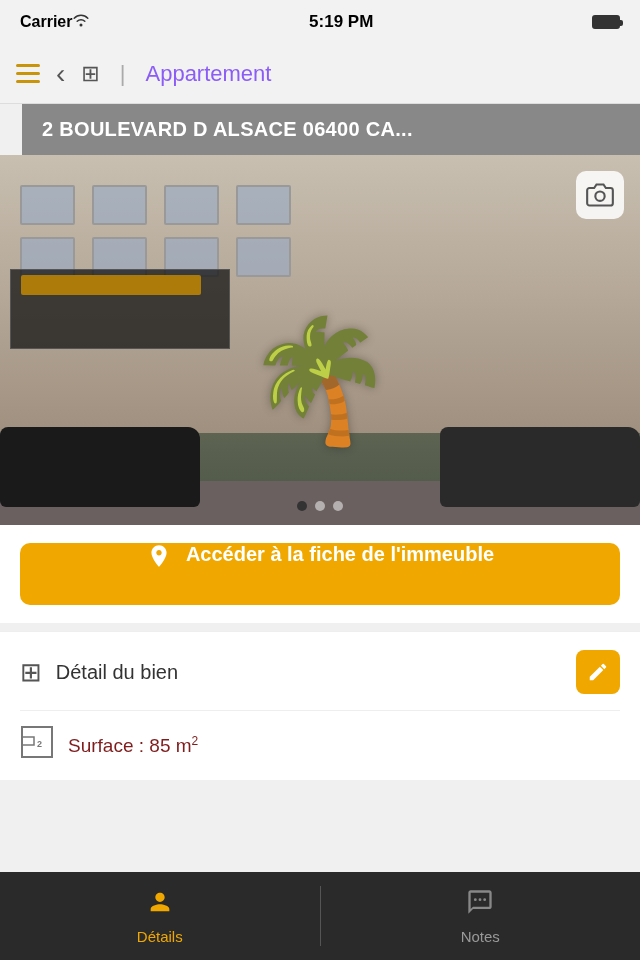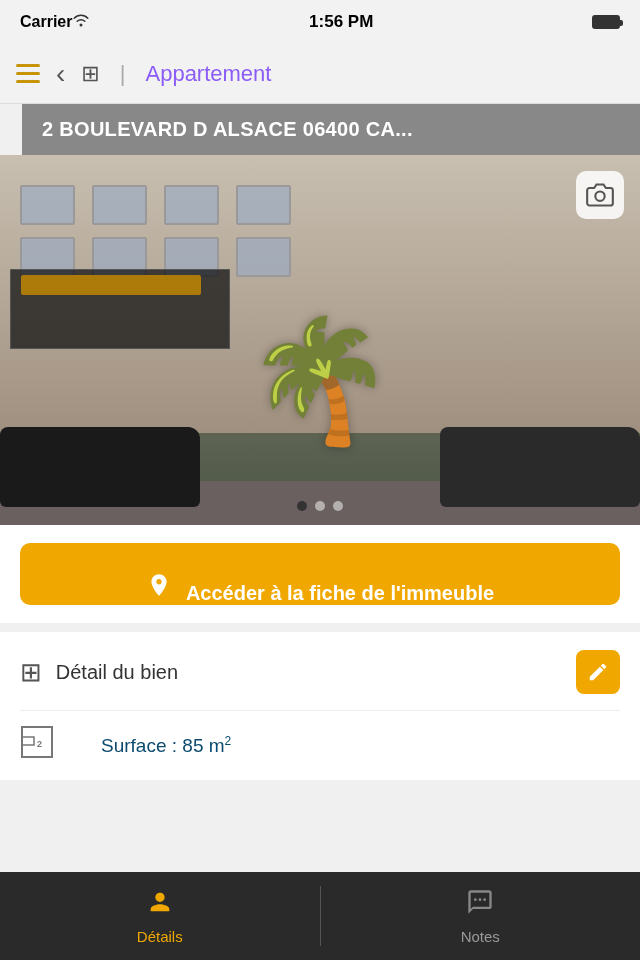--- a/index.html
+++ b/index.html
@@ -207,21 +207,21 @@
       background: white;
       padding: 18px 20px;
     }
     .action-btn {
       width: 100%;
       height: 62px;
       background: #f0a800;
       border: none;
       border-radius: 10px;
       display: flex;
-      align-items: flex-end;
+      align-items: flex-start;
       justify-content: center;
       gap: 14px;
       cursor: pointer;
     }
     .action-btn-label {
       color: white;
       font-size: 20px;
       font-weight: 600;
     }
     .location-icon-btn {
@@ -256,21 +256,21 @@
 
     .detail-row {
       display: flex;
       align-items: center;
       gap: 14px;
       margin-top: 16px;
       padding-top: 14px;
       border-top: 1px solid #eee;
     }
     .detail-row-icon { font-size: 30px; color: #777; }
-    .detail-row-text { font-size: 19px; color: #0c4a6e; margin-left: 33px; }
+    .detail-row-text { font-size: 19px; color: #7f1d1d; }
     .sup { font-size: 12px; vertical-align: super; }
 
     
     .tab-bar {
       position: absolute;
       bottom: 0; left: 0;
       width: 640px;
       height: 88px;
       background: #2a2a2a;
       display: flex;
@@ -303,21 +303,21 @@
   <div class="status-left">
     <span>Carrier</span>
     <span>
       <svg width="18" height="14" viewBox="0 0 18 14" fill="none">
         <path d="M9 10.5a1.5 1.5 0 110 3 1.5 1.5 0 010-3z" fill="#333"></path>
         <path d="M5.2 8.2a5.4 5.4 0 017.6 0" stroke="#333" stroke-width="1.5" fill="none" stroke-linecap="round"></path>
         <path d="M2.2 5.2a9.4 9.4 0 0113.6 0" stroke="#333" stroke-width="1.5" fill="none" stroke-linecap="round"></path>
       </svg>
     </span>
   </div>
-  <div class="status-center">1:56 PM</div>
+  <div class="status-center">5:19 PM</div>
   <div class="status-right">
     <div class="battery-bar"></div>
   </div>
 </div>
 
 <div class="nav-bar">
   <div class="hamburger-icon">
     <span></span>
       <span></span>
       <span></span>

